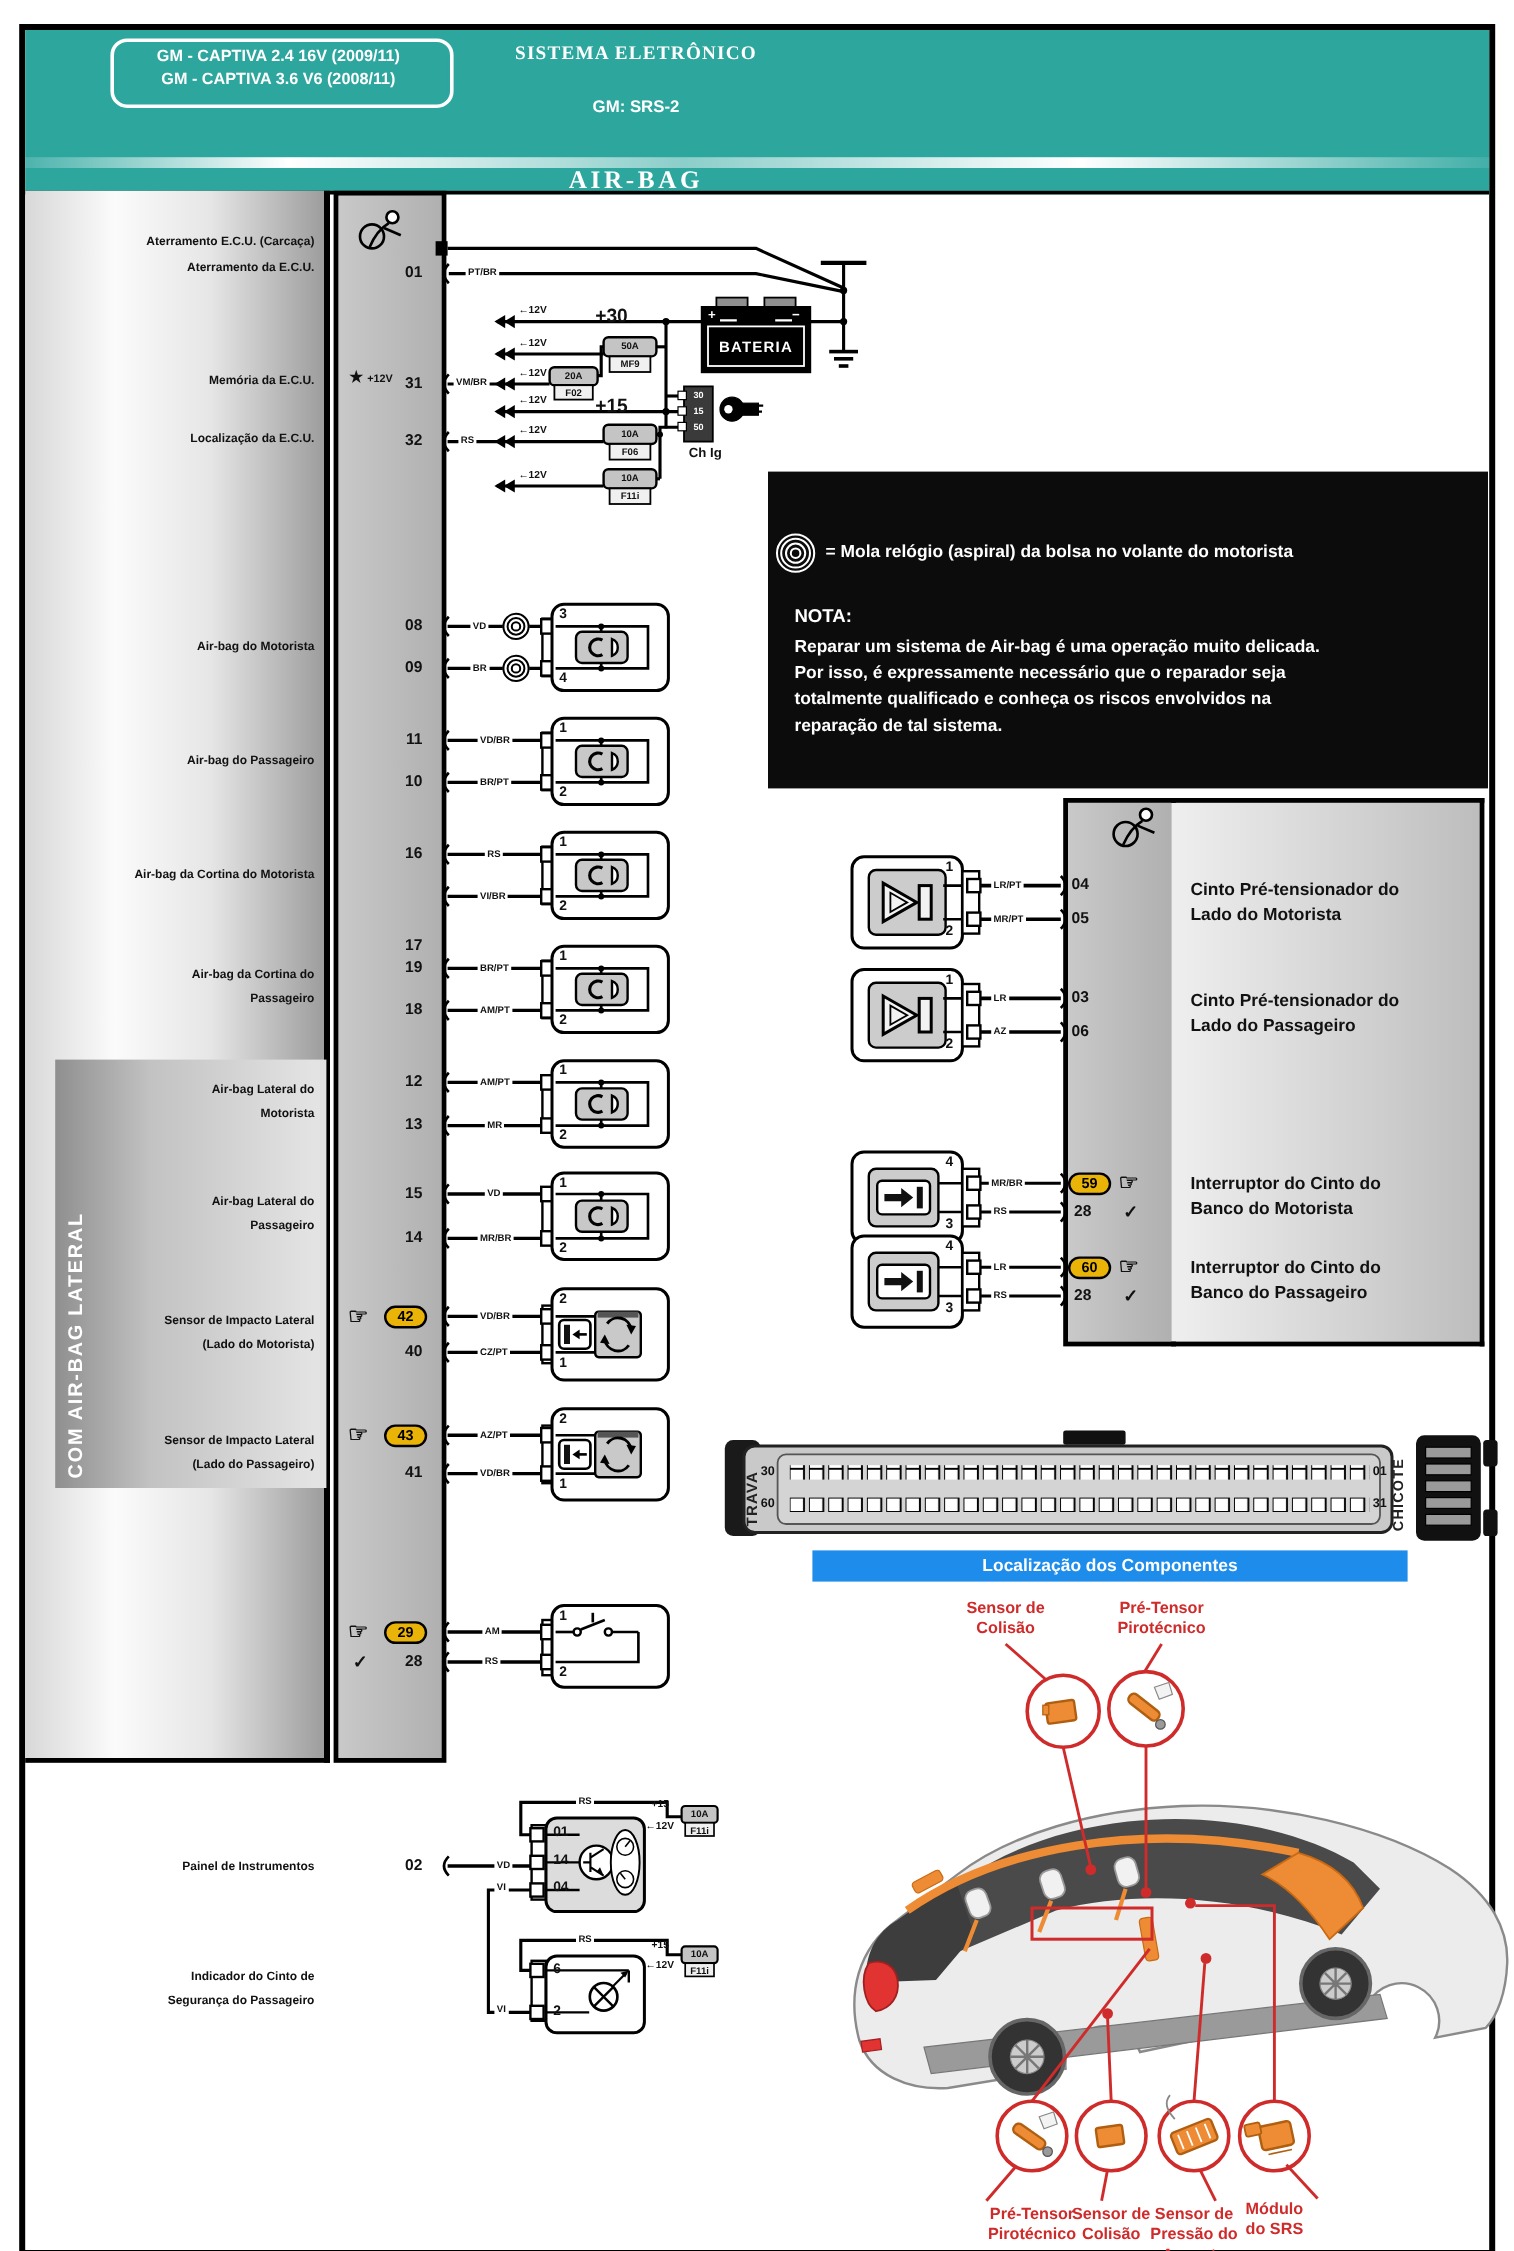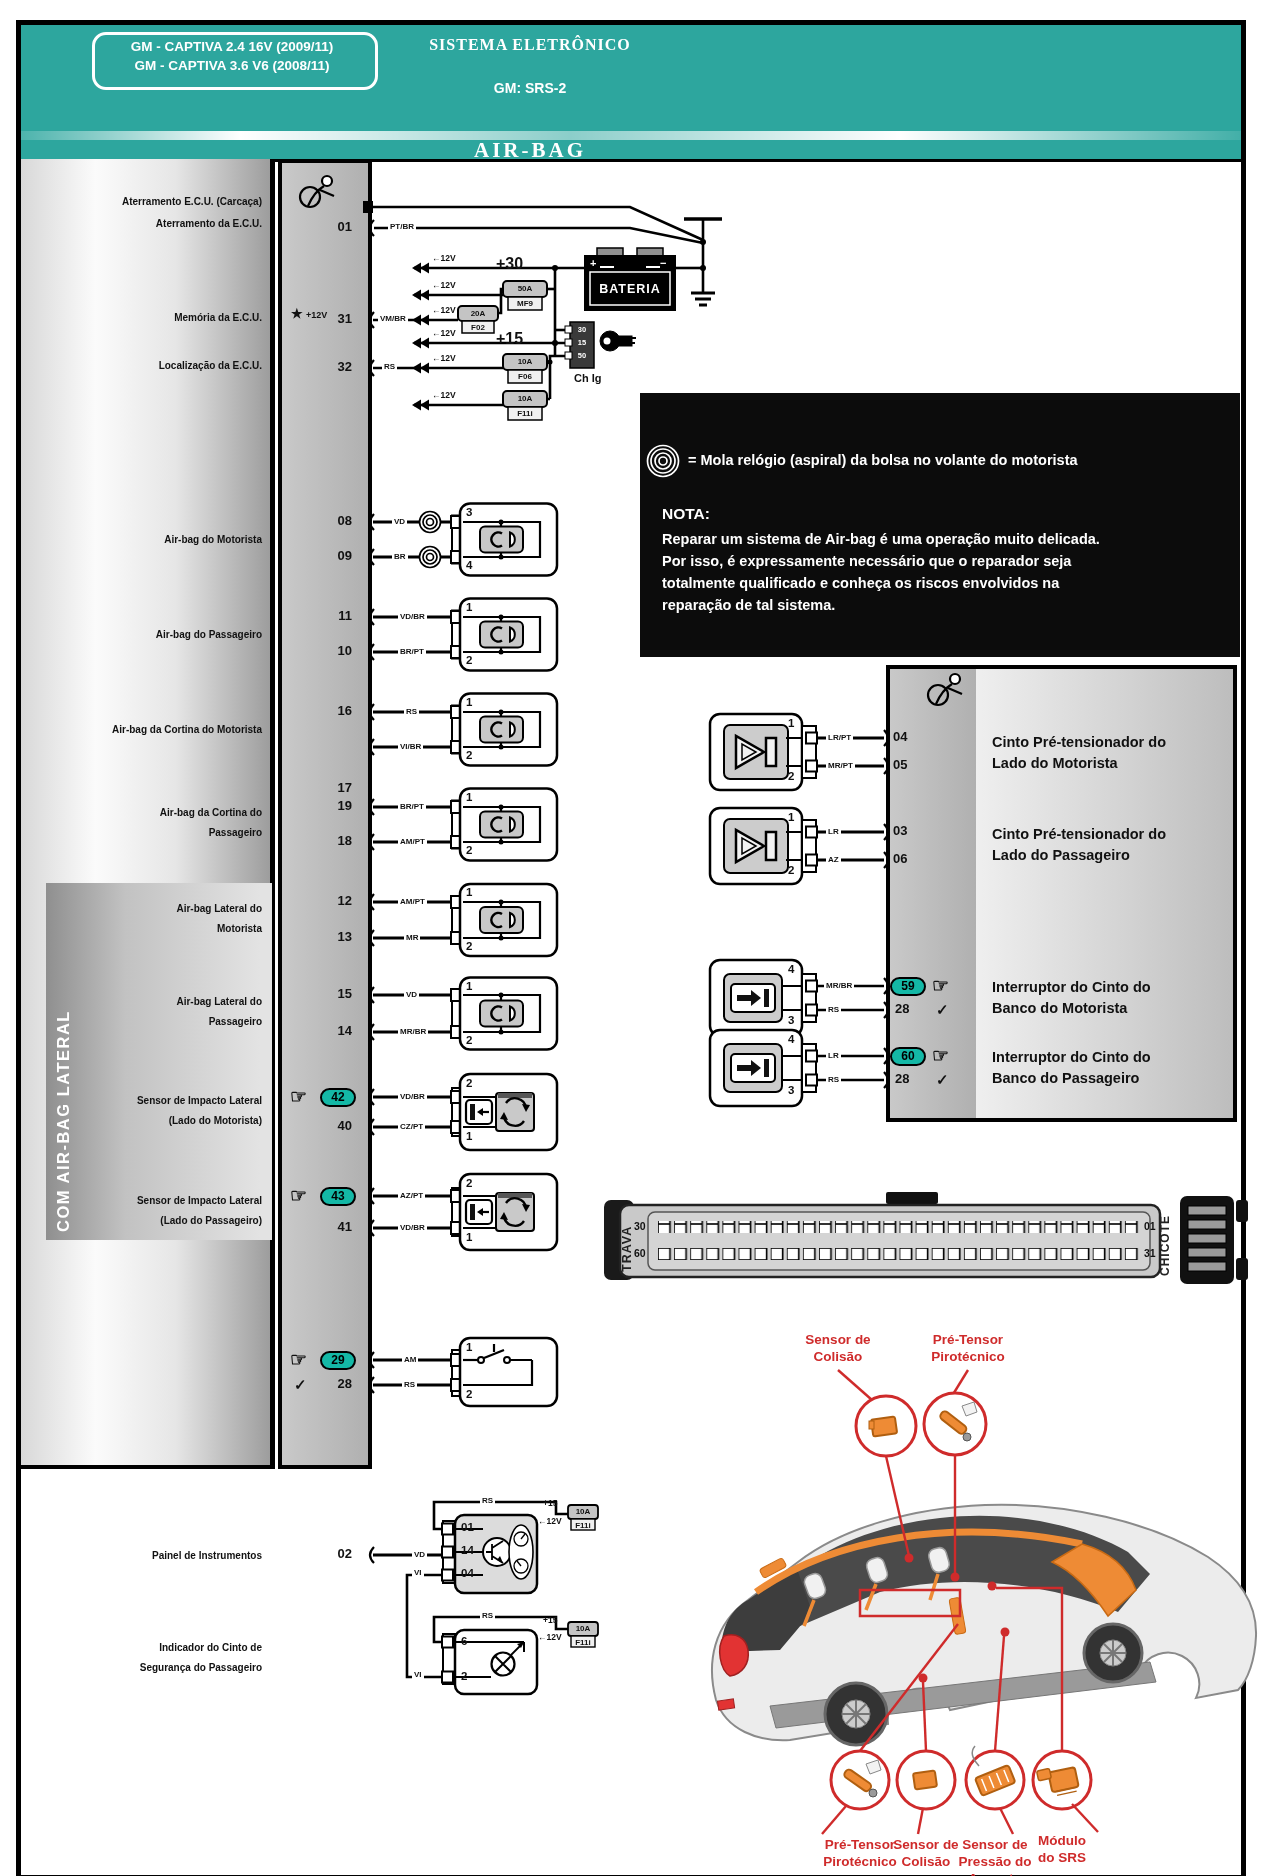--- a/index.html
+++ b/index.html
@@ -6,21 +6,21 @@
   #page{position:relative;width:1262px;height:1876px;background:#fff;overflow:hidden;
         font-family:"Liberation Sans",sans-serif;}
   
   .t{position:absolute;font-weight:bold;color:#111;white-space:nowrap;z-index:4;}
   .c{text-align:center;}
   .w{font-size:8px;background:#fff;padding:0 2px;line-height:10px;z-index:3;}
   .pin{font-size:13px;width:52px;text-align:right;}
   .bp{font-size:11.5px;}
   .lab{font-size:10px;line-height:20px;text-align:right;width:252px;white-space:normal;}
   .rlab{font-size:14.5px;line-height:21px;white-space:normal;width:240px;}
-  .cap{position:absolute;z-index:4;border:2.5px solid #000;border-radius:10px;background:#14b8a6;
+  .cap{position:absolute;z-index:4;border:2.5px solid #000;border-radius:10px;background:#eab308;
        font-weight:bold;font-size:12px;line-height:15px;text-align:center;width:32px;}
   .v12{font-size:8.5px;}
   .fz{font-size:8px;line-height:9px;text-align:center;}
   .red{color:#cf2b2b;font-size:13.5px;line-height:17px;text-align:center;white-space:normal;}
   .vert{transform:rotate(-90deg);transform-origin:left top;}
   
   #frame{position:absolute;left:16px;top:20px;width:1220px;height:1850px;border:5px solid #000;z-index:0;}
   #teal{position:absolute;left:21px;top:25px;width:1220px;height:134px;background:#2da69e;border-bottom:3px solid #000;z-index:1;}
   #stripe{position:absolute;left:21px;top:131px;width:1220px;height:9px;z-index:2;
      background:linear-gradient(90deg,rgba(255,255,255,.15),#fff 18%,rgba(255,255,255,.45) 45%,#fff 72%,rgba(255,255,255,.1));}
@@ -58,20 +58,23 @@
   <span class="t c wt" style="left:380px;top:36px;width:300px;font-size:16px;letter-spacing:1px;font-family:'Liberation Serif',serif;z-index:5">SISTEMA ELETRÔNICO</span>
   <span class="t c wt" style="left:380px;top:80px;width:300px;font-size:14px;z-index:5">GM: SRS-2</span>
   <span class="t c wt" style="left:380px;top:138px;width:300px;font-size:21px;letter-spacing:3px;font-family:'Liberation Serif',serif;z-index:5">AIR-BAG</span>
 
   <div id="leftpanel"></div>
   <div id="band"></div>
   <div id="strip"></div>
   <div id="rstrip"></div>
   <div id="rpanel"></div>
   <div id="note"></div>
+  <div id="banner">
+    <div>Localização dos Componentes</div>
+  </div>
 
   <span class="t vert wt" style="left:54px;top:1232px;font-size:16.5px;letter-spacing:1.5px;z-index:4">COM AIR-BAG LATERAL</span>
 
   <svg class="layer" width="1262" height="1876" viewBox="0 0 1262 1876" fill="none" stroke="#000">
 
     <g stroke-width="2.2">
       <circle cx="310" cy="197" r="10"></circle>
         <circle cx="327" cy="181" r="5" fill="#fff"></circle>
       <path d="M324,186 Q314,192 308,206"></path>
         <path d="M320,190 L334,196"></path>

